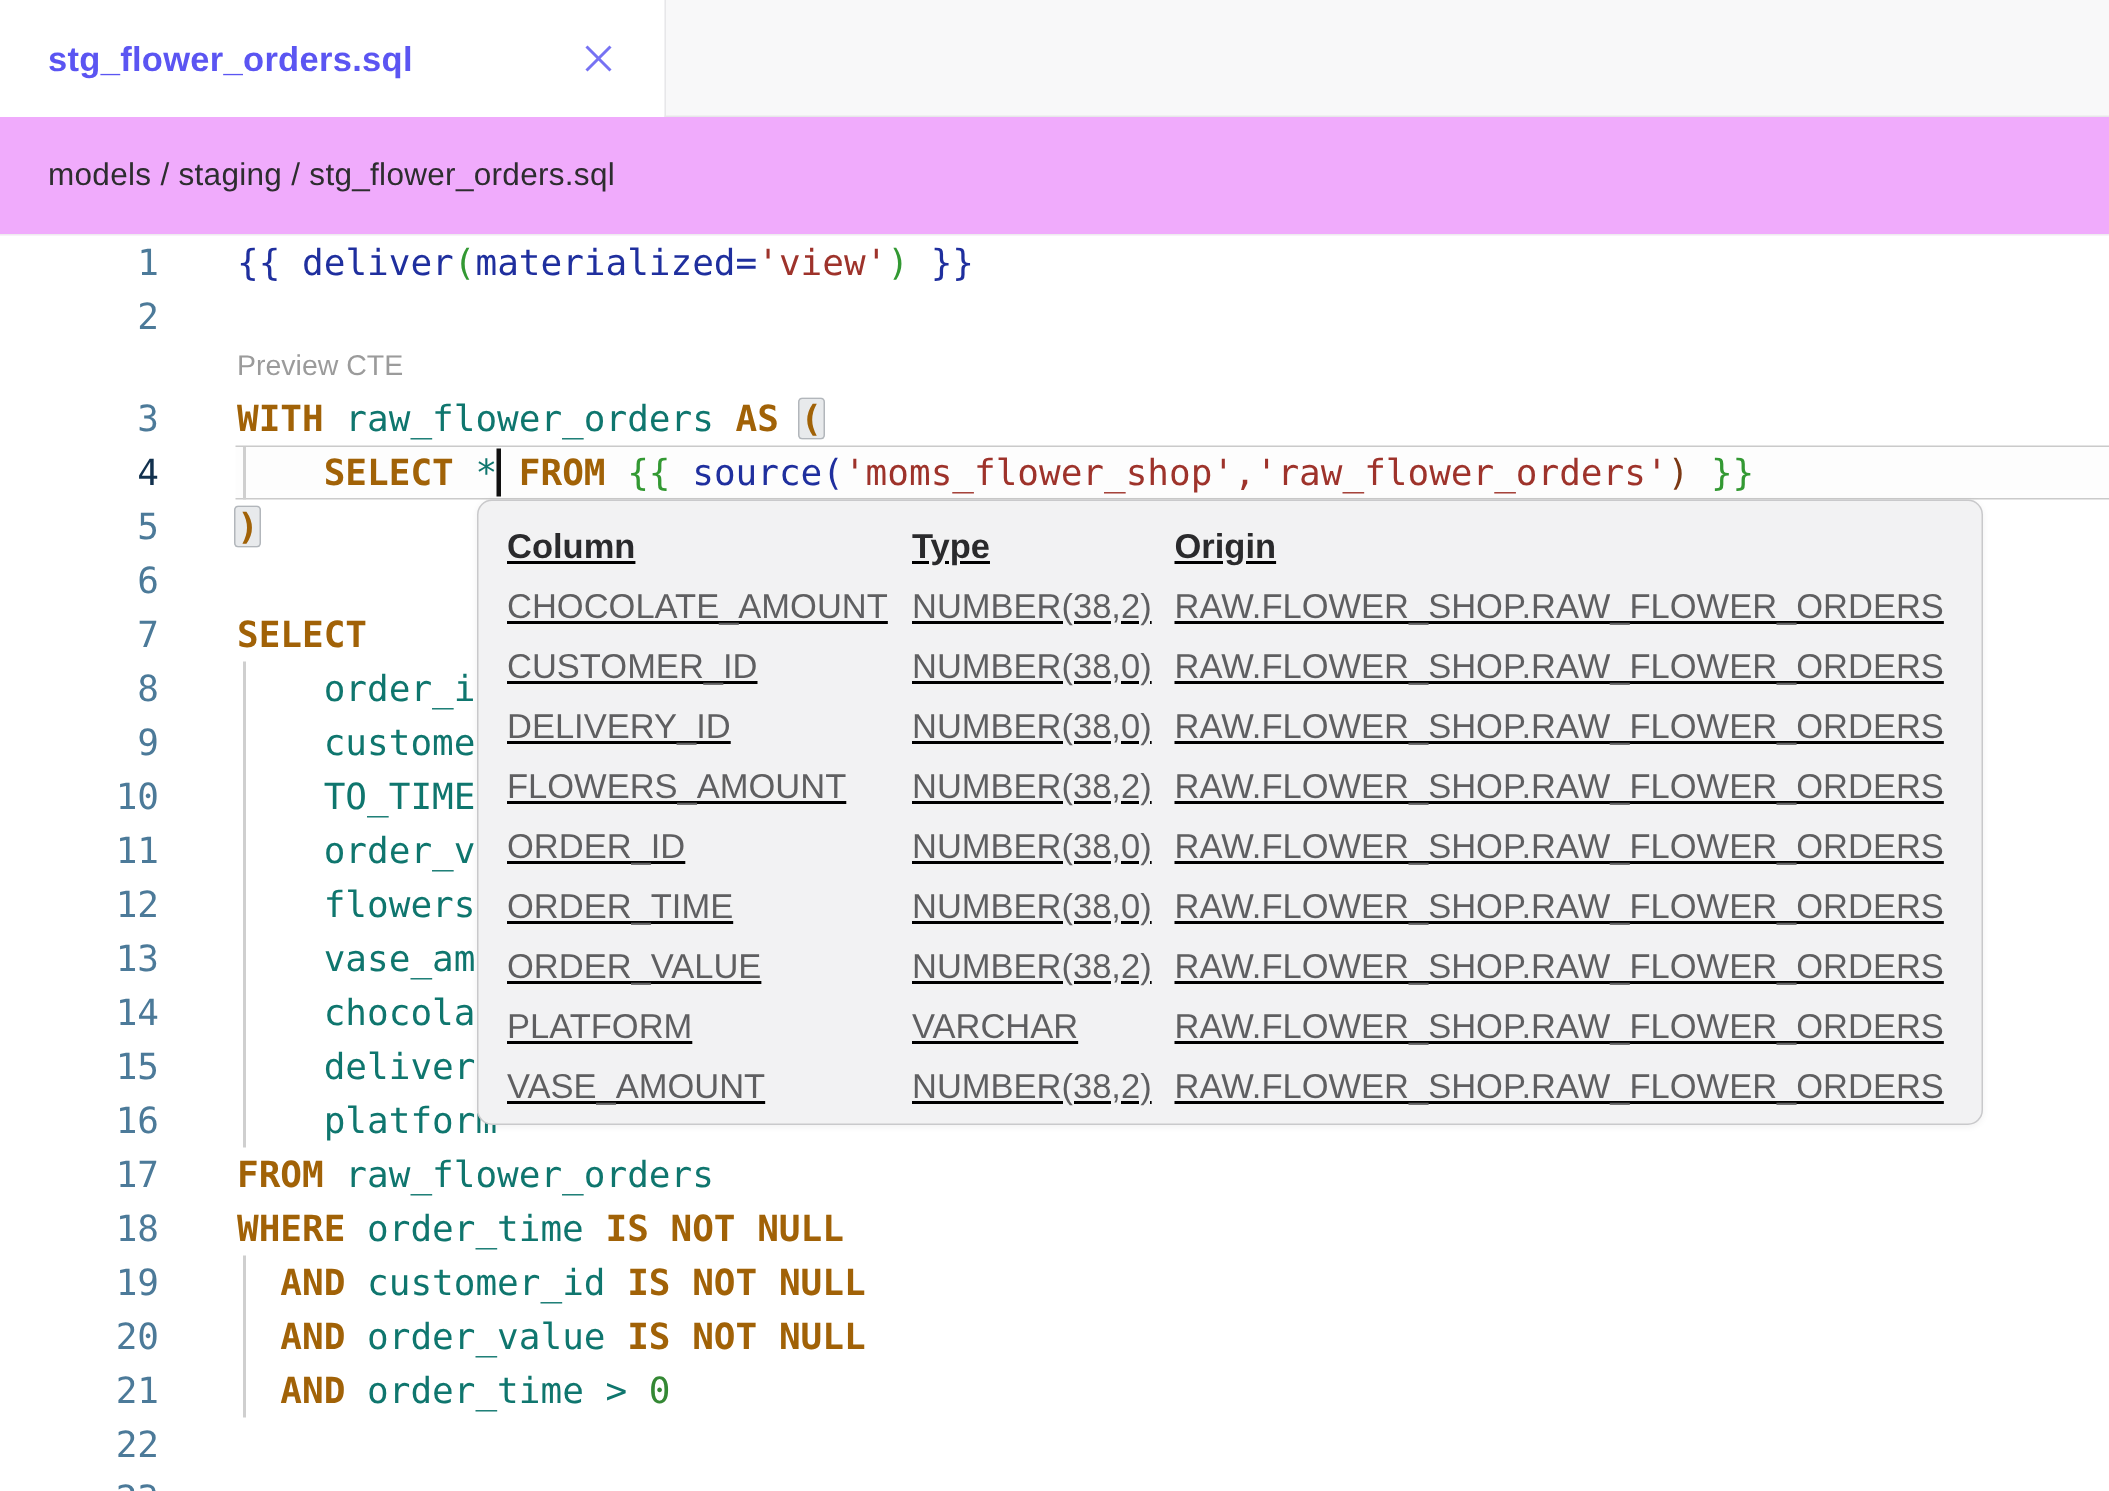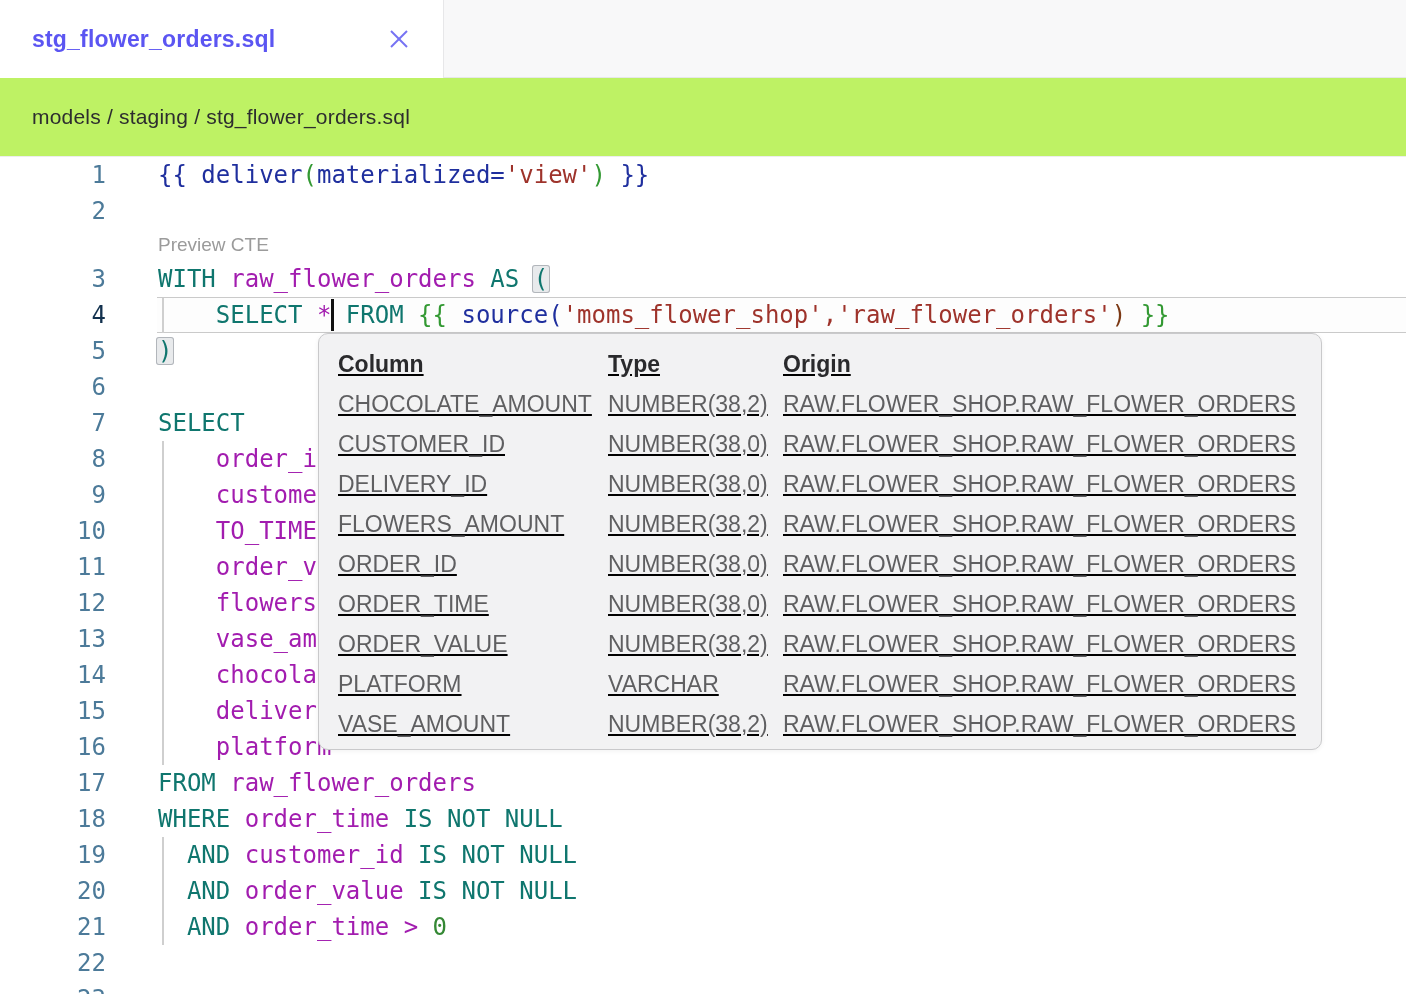--- a/index.html
+++ b/index.html
@@ -7,31 +7,31 @@
   .stage{position:absolute; inset:0; width:1406px; height:994px; background:#fff;}
 
   
   .tabbar{position:absolute; left:0; top:0; width:1296px; height:78px;}
   .tab-active{position:absolute; left:0; top:0; width:443px; height:78px; background:#fff; display:flex; align-items:center; cursor:pointer;}
   .tab-title{margin-left:32px; font-size:23px; font-weight:600; color:#5b55f2; letter-spacing:0.2px;}
   .tab-close{position:absolute; left:384px; top:24px; width:30px; height:30px; display:flex; align-items:center; justify-content:center; cursor:pointer;}
   .tab-rest{position:absolute; left:443px; top:0; width:963px; height:77px; background:#f8f8f9; border-left:1px solid #e7e7e9; border-bottom:1px solid #e7e7e9;}
 
   
-  .crumbbar{position:absolute; left:0; top:78px; width:1406px; height:78px; background:#bef264; border-bottom:1px solid #ededee;}
+  .crumbbar{position:absolute; left:0; top:78px; width:1406px; height:78px; background:#f0abfc; border-bottom:1px solid #ededee;}
   .crumb-text{position:absolute; left:32px; top:0; height:78px; display:flex; align-items:center; font-size:21px; color:#2d2d2f; letter-spacing:0.2px;}
   .lineage-btn{position:absolute; left:496px; top:89px; width:58px; height:58px; border-radius:14px; background:#fafafa; display:flex; align-items:center; justify-content:center; cursor:pointer;}
 
   
   .editor{position:absolute; left:0; top:157px; width:1406px; height:837px; background:#fff; font-family:"DejaVu Sans Mono", monospace;}
   .gutter-num{position:absolute; left:0; width:106px; height:36px; line-height:36px; text-align:right; font-size:24px; color:#4c7a99;}
   .gutter-num.active{color:#12314e;}
   .code-line{position:absolute; left:158px; height:36px; line-height:36px; font-size:24px; color:#1c1c1c; white-space:pre; z-index:2;}
-  .tk-kw{color:#0f766e;}
-  .tk-id{color:#a21caf;}
+  .tk-kw{color:#a16207;font-weight:bold;}
+  .tk-id{color:#0f766e;}
   .tk-navy{color:#1f2f9e;}
   .tk-green{color:#339933;}
   .tk-maroon{color:#9e332b;}
   .tk-brown{color:#7b3814;}
   .tk-num{color:#348834;}
   .tk-match{background:#e8eaec; box-shadow:inset 0 0 0 1px #b2b6bb; border-radius:3px; padding:0 2px; margin:0 -2px;}
 
   .code-lens{position:absolute; left:158px; top:72px; height:32px; line-height:32px; font-family:"Liberation Sans", sans-serif; font-size:19px; color:#9b9b9b; cursor:pointer; z-index:2;}
 
   .cur-line{position:absolute; left:157px; top:140px; width:1249px; height:36px; background:#fdfdfd; border-top:1px solid #cacaca; border-bottom:1px solid #cacaca; box-sizing:border-box; z-index:1;}

